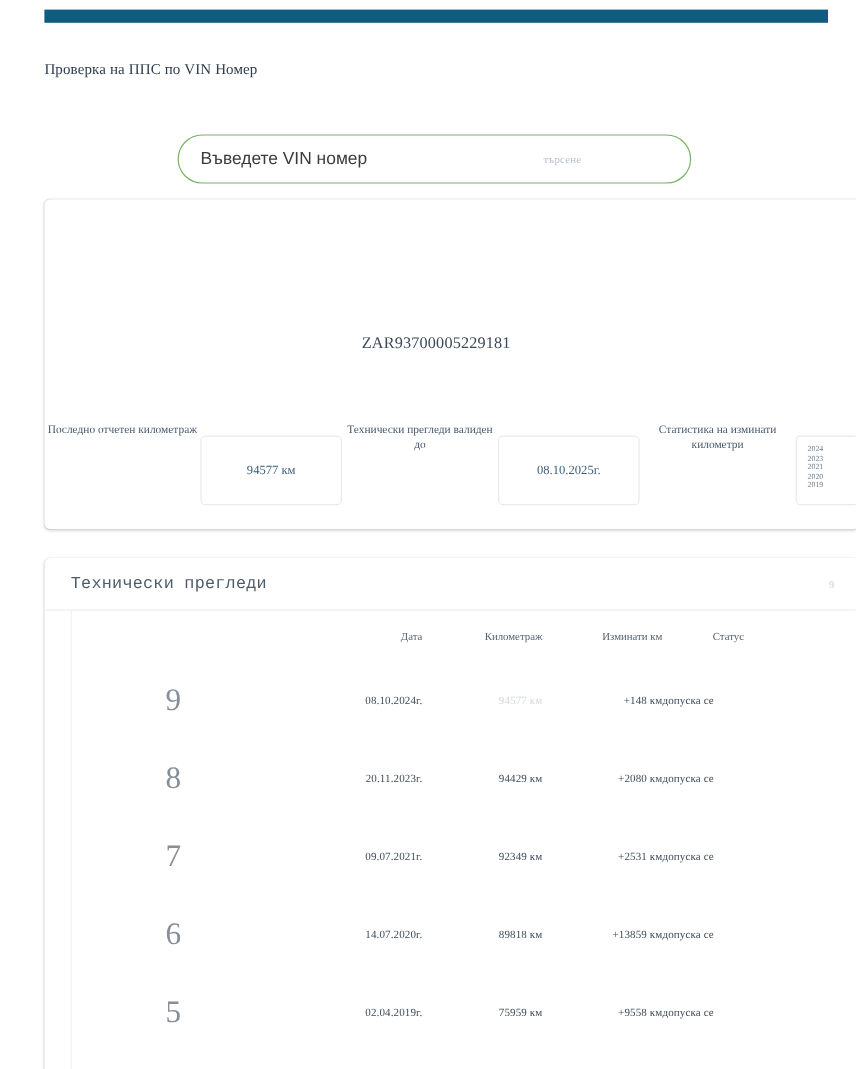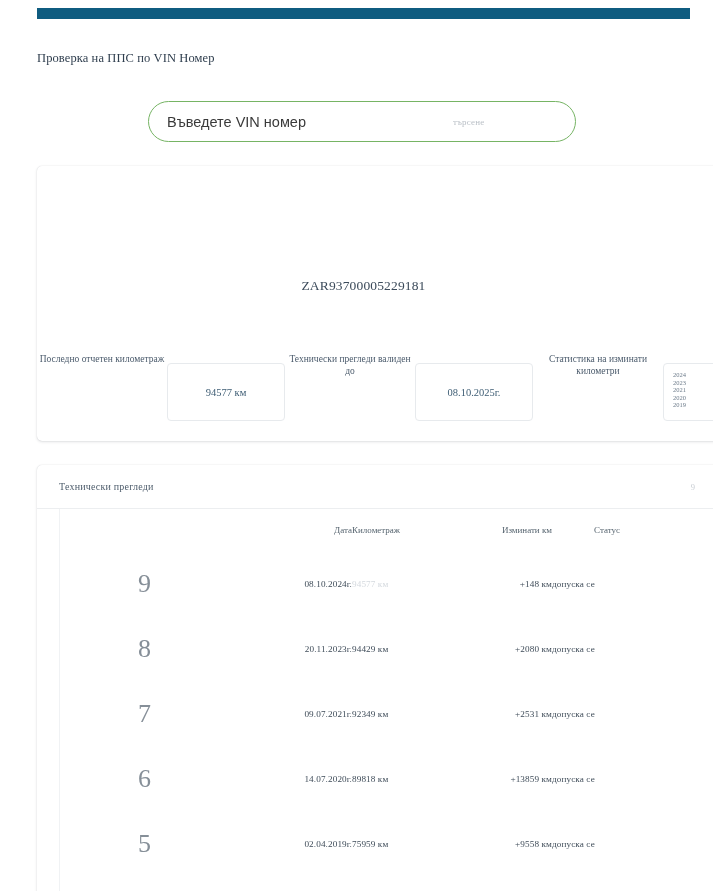--- a/index.html
+++ b/index.html
@@ -36,21 +36,21 @@
     font-size: 12.5px;
     letter-spacing: .1px;
     color: #2f3e4e;
     white-space: nowrap;
   }
 
   
   .search-wrap {
     position: absolute;
     left: 148px;
-    top: 101px;
+    top: 112px;
     width: 428px;
     height: 41px;
     border: 1.6px solid #76b464;
     border-radius: 22px;
     background: #fff;
     display: flex;
     align-items: center;
   }
   .search-input {
     border: none;
@@ -158,23 +158,24 @@
     overflow: hidden;
   }
   .table-head {
     height: 44px;
     display: flex;
     align-items: center;
     padding: 0 18px 0 22px;
     border-bottom: 1px solid #eceef0;
   }
   .table-head-title {
-    font-size: 10px;
+    font-size: 14px;
     color: #4d5c6b;
     letter-spacing: .2px;
+    font-family: Liberation Mono, monospace;
   }
   .table-head-count {
     margin-left: auto;
     font-size: 8.5px;
     color: #c9ced4;
     padding-right: 14px;
   }
   .col-head-row {
     display: flex;
     align-items: center;
@@ -186,21 +187,21 @@
     color: #56646f;
     text-align: center;
   }
   .trow {
     display: flex;
     align-items: center;
     height: 65px;
   }
   .c-idx   { width: 215px; text-align: center; }
   .c-date  { width: 100px; text-align: right; }
-  .c-km    { width: 100px; text-align: left; }
+  .c-km    { width: 100px; text-align: right; }
   .c-diff  { width: 100px; text-align: right; }
   .c-stat  { width: 110px; }
 
   .row-index {
     font-size: 26px;
     color: #868f98;
     font-family: "Liberation Serif", serif;
     font-weight: 400;
   }
   .cell {

